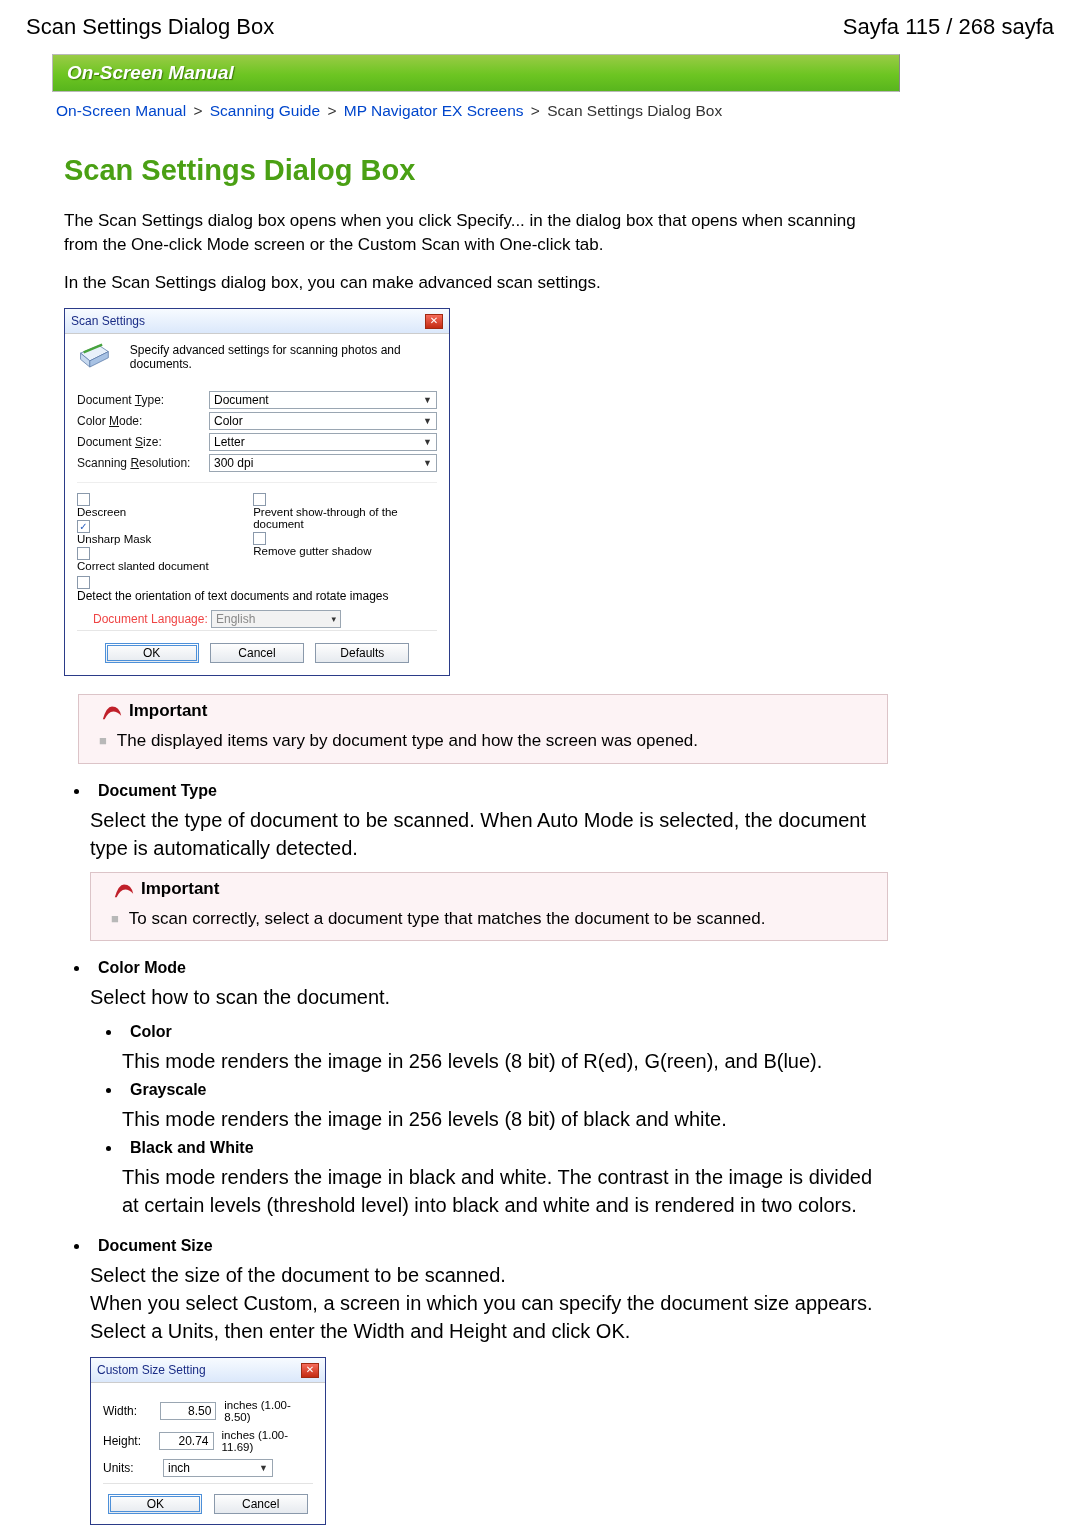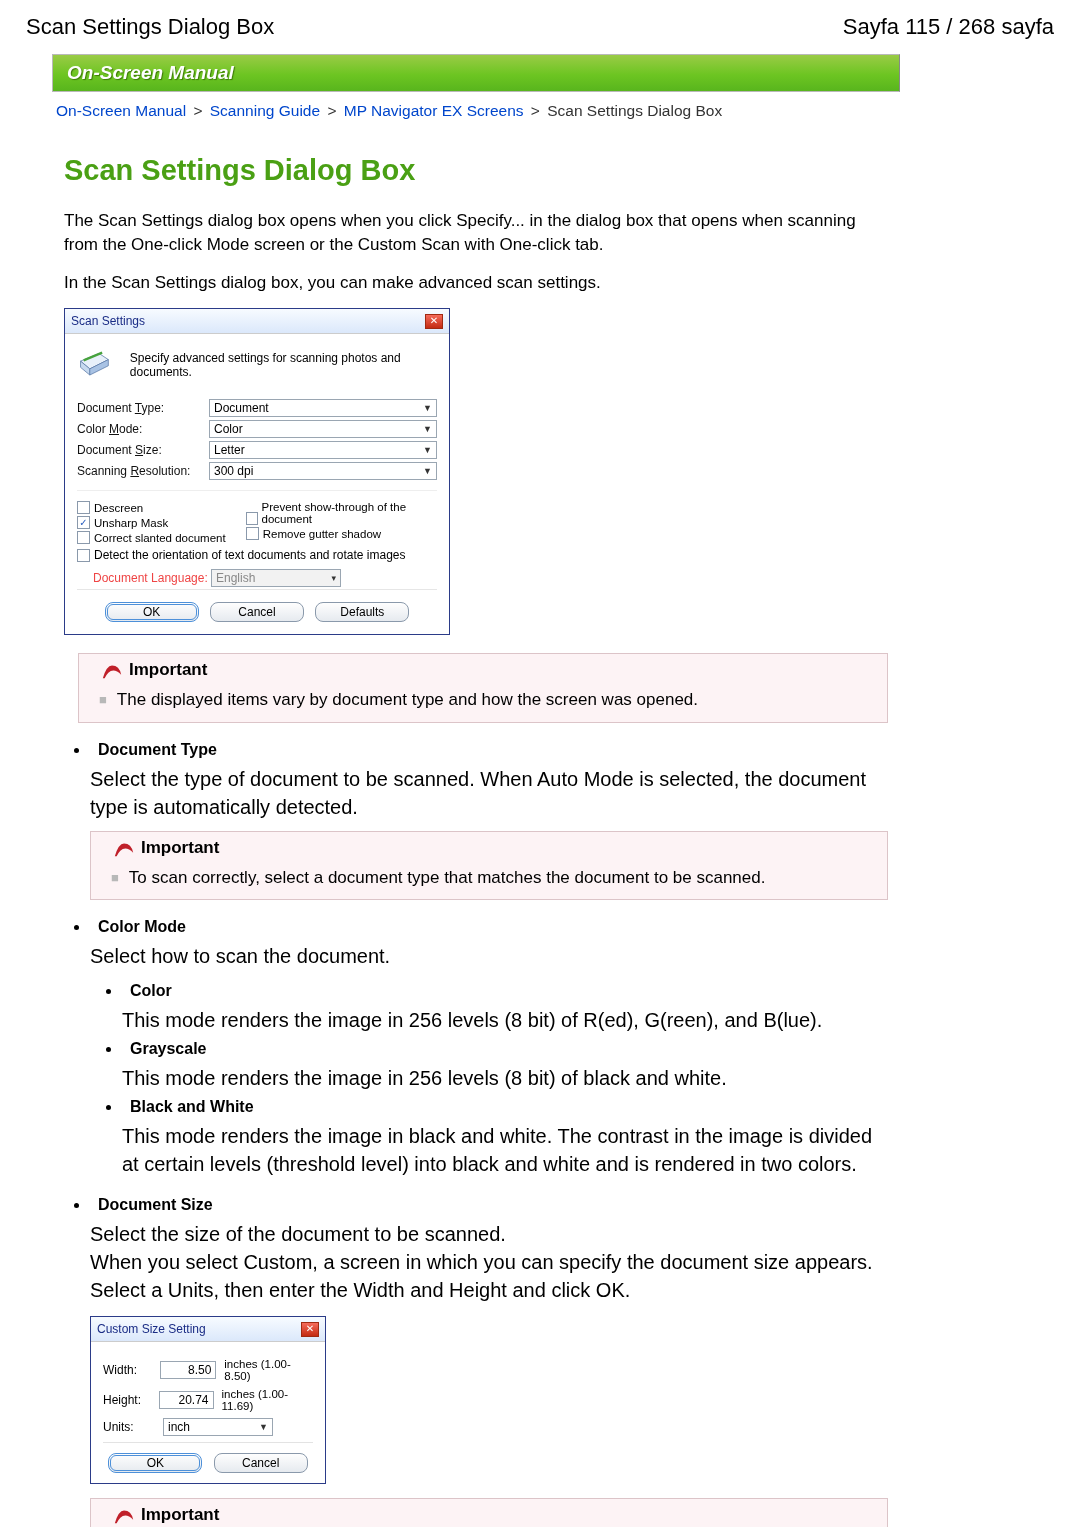--- a/index.html
+++ b/index.html
@@ -11,41 +11,41 @@
 .breadcrumb .link { color:#0046cc; }
 .breadcrumb .sep { color:#333; padding:0 3px; }
 .breadcrumb .current { color:#333; }
 .section { padding:0 12px; }
 h1.page-title { color:#4aa014; font-size:29px; margin:30px 0 22px 0; }
 .body-p { font-size:17px; line-height:1.4; margin:0 0 14px 0; }
 .dialog { width:384px; border:1px solid #2b3b88; background:#f7f7f7; font-size:12px; margin:6px 0 18px 0; }
 .dialog-title { background:linear-gradient(#f7fbff,#dbe8fb); color:#1a2c85; padding:4px 6px; display:flex; align-items:center; justify-content:space-between; border-bottom:1px solid #ccc; font-size:12px; }
 .win-btns span { display:inline-block; width:16px; height:13px; border:1px solid #888; font-size:10px; line-height:12px; text-align:center; vertical-align:middle; }
 .win-btns .xbtn { background:linear-gradient(#f56b5b,#c32b12); color:#fff; border-color:#a02a12; }
-.dialog-body { padding:10px 12px 12px 12px; background:#fff; }
+.dialog-body { padding:2px 12px 12px 12px; background:#fff; }
 .dialog-head { display:flex; align-items:center; padding:6px 2px 16px 2px; }
 .scan-icon { width:34px; height:30px; margin-right:20px; }
 .form-row { display:flex; align-items:center; margin:3px 0; }
 .form-row .flabel { width:132px; font-size:12px; color:#111; }
 .form-row .flabel .ul { text-decoration:underline; }
 .form-row .fld { flex:1; }
 .sel { width:218px; border:1px solid #9aa6b2; font-size:12px; padding:1px 4px; background:#fff; display:flex; justify-content:space-between; align-items:center; }
 .sel .arr { color:#333; font-size:9px; }
 .sel.disabled { background:#f2f2f2; color:#888; }
 .sel.small { width:120px; }
 .checks { margin-top:10px; border-top:1px solid #eee; padding-top:8px; }
 .chk-cols { display:flex; }
 .chk-col { font-size:11.5px; }
 .chk-col.left { width:190px; }
-.chk-row { display:flex; align-items:flex-end; margin:2px 0; }
+.chk-row { display:flex; align-items:flex-start; margin:2px 0;flex-direction:column; }
 .chk-box { width:11px; height:11px; border:1px solid #8a99ab; background:#fff; margin-right:4px; display:inline-flex; align-items:center; justify-content:center; font-size:10px; color:#2a5fbf; }
 .lang-row { display:flex; align-items:center; padding:5px 0 2px 16px; }
 .lang-row .ll { width:118px; color:#ef4444; font-size:12px; }
 .dlg-btns { border-top:1px solid #e6e6e6; padding-top:12px; text-align:center; }
-.win-button { display:inline-block; min-width:72px; border:1px solid #8a99ab; background:linear-gradient(#fefefe,#e6eaef); font-size:12px; padding:2px 10px; margin:0 4px; border-radius:8px;text-align:center; }
+.win-button { display:inline-block; min-width:72px; border:1px solid #8a99ab; background:linear-gradient(#fefefe,#e6eaef); font-size:12px; padding:2px 10px; margin:0 4px; border-radius:0;text-align:center; }
 .win-button.focus { outline:1px solid #4d90d9; outline-offset:-3px; border-color:#4d90d9; }
 .note-box { background:#fdf3f5; border:1px solid #dcc4c8; padding:6px 10px 10px 26px; margin:4px 0 18px 0; font-size:16px; }
 .note-head { display:flex; align-items:flex-start; font-weight:bold; font-size:17px; margin-left:-4px; margin-bottom:6px; }
 .note-head svg { width:22px; height:22px; margin-right:6px; }
 .note-bullet { display:flex; font-size:17px; line-height:1.4; margin-left:-6px; }
 .note-bullet .sq { color:#b8b8b8; margin-right:10px; font-size:13px; padding-top:3px; }
 ul.topics { list-style:disc; padding-left:26px; margin:0; }
 ul.topics > li { margin:0 0 8px 0; }
 ul.subtopics { list-style:disc; padding-left:32px; margin:6px 0 12px 0; }
 .topic-title { font-weight:bold; font-size:16px;margin-left:8px; }

